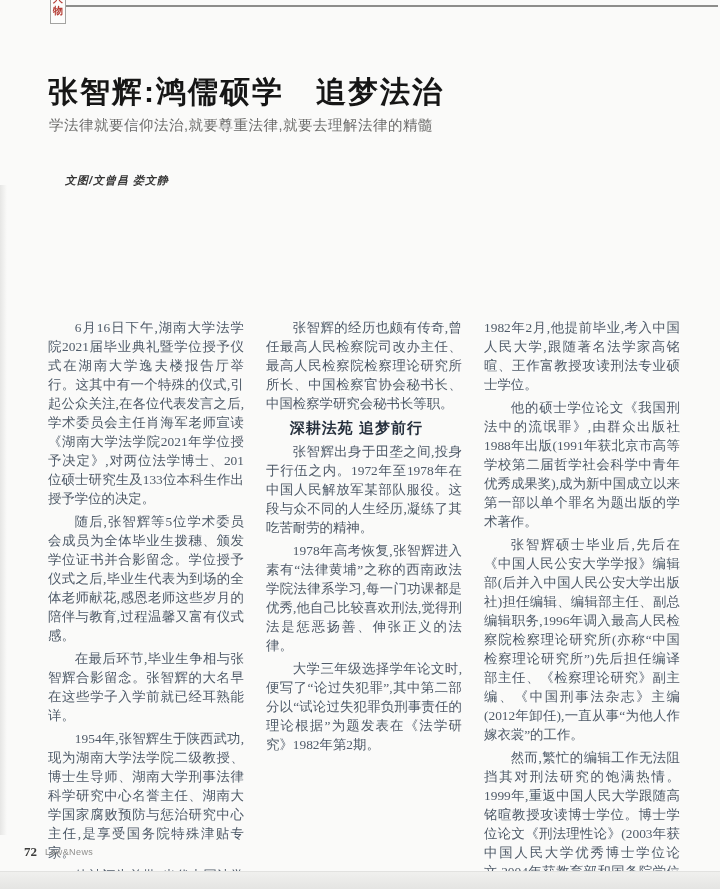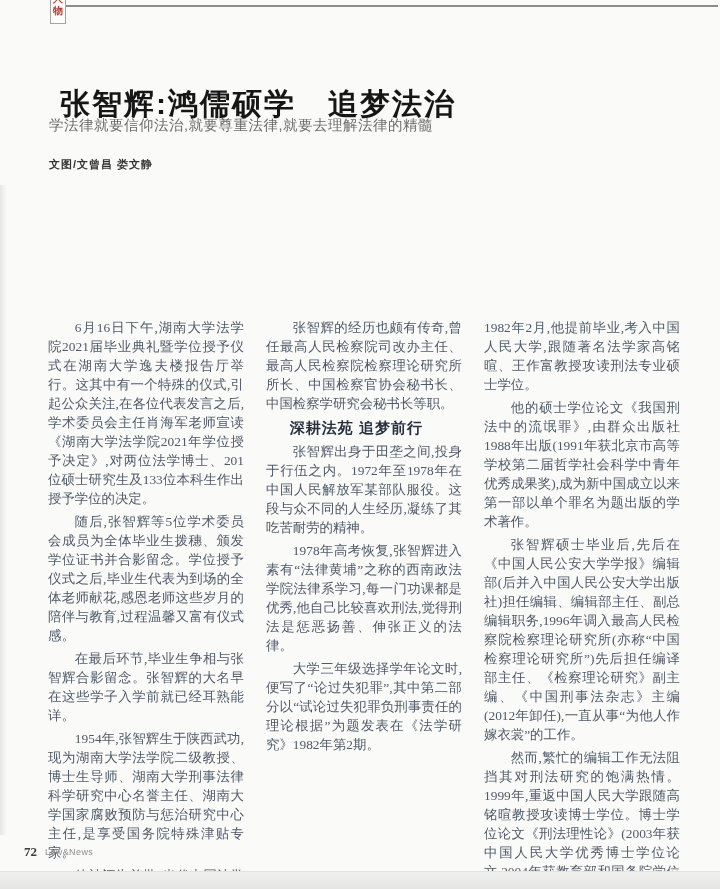--- a/index.html
+++ b/index.html
@@ -23,42 +23,43 @@
     background: #fdfdfc;
     font-weight: bold;
   }
   .rule {
     position: absolute; left: 66px; top: 5px;
     width: 652px; height: 2px;
     background: #8d8d8b;
   }
   .title {
     position: absolute; left: 48px; top: 74px;
-    margin: 12px;
+    margin: 0;
     font-size: 30px; line-height: 36px;
     font-weight: 800;
     color: #161616;
     letter-spacing: 2px;
     white-space: nowrap;
   }
   .subtitle {
     position: absolute; left: 49px; top: 115px;
     margin: 0;
     font-size: 14.5px; line-height: 20px;
     color: #6d6d6c;
     letter-spacing: 0.5px;
     white-space: nowrap;
   }
   .byline {
     position: absolute; left: 49px; top: 157px;
-    margin: 0;
+    margin: 16px;
     font-size: 11px; line-height: 15px;
     font-weight: bold;
     color: #353535;
     letter-spacing: 1px;
+    font-style: italic;
   }
   
   .columns {
     position: absolute; left: 44px; top: 314px;
     width: 640px;
     display: grid;
     grid-template-columns: 1fr 1fr 1fr;
     column-gap: 14px;
     font-family: "Liberation Serif", serif;
     font-size: 13.4px;

